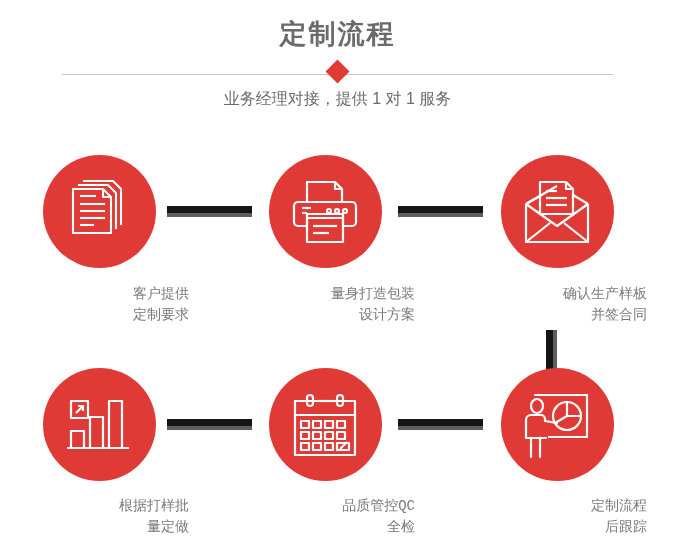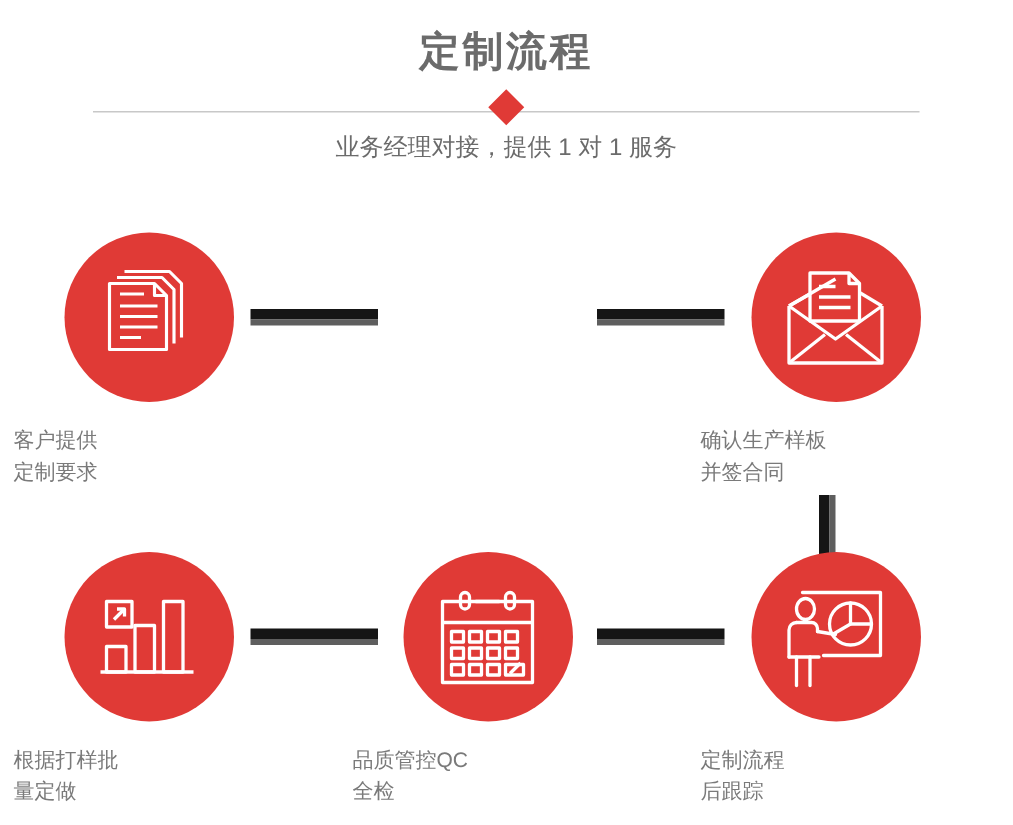--- a/index.html
+++ b/index.html
@@ -83,21 +83,21 @@
     top: 0;
     width: 675px;
     height: 550px;
   }
   .node {
     position: absolute;
     width: 180px;
     text-align: center;
   }
   .node-r1 { top: 155px; }
-  .node-r2 { top: 368px; }
+  .node-r2 { top: 368px; font-family: Liberation Mono, monospace; }
   .node-c1 { left: 9px; }
   .node-c2 { left: 235px; }
   .node-c3 { left: 467px; }
 
   .circle {
     width: 113px;
     height: 113px;
     border-radius: 50%;
     background: #e03a36;
     margin: 0 auto;
@@ -109,21 +109,21 @@
     top: 50%;
     transform: translate(-50%, -50%);
     display: block;
   }
   .node-label {
     margin-top: 15px;
     font-size: 14px;
     line-height: 21px;
     color: #7a7a7a;
     white-space: pre-line;
-    text-align: left;
+    text-align: right;
   }
 
   
   .conn-h {
     position: absolute;
     width: 85px;
     height: 11px;
   }
   .conn-h .bar-dark {
     position: absolute;
@@ -224,20 +224,45 @@
             <line x1="16" y1="34" x2="41" y2="34"></line>
             <line x1="16" y1="41" x2="41" y2="41"></line>
             <line x1="16" y1="48" x2="30" y2="48"></line>
           </g>
         </svg>
       </div>
       <div class="node-label">客户提供
 定制要求</div>
     </div>
 
+    <div class="node node-r1 node-c2">
+      <div class="circle">
+        <svg width="72" height="68" viewBox="0 0 72 68">
+          <g fill="none" stroke="#ffffff" stroke-width="2.2" stroke-linejoin="round">
+            <path d="M18 4 h28 l7 7 v13 h-35 z"></path>
+            <path d="M46 4 v7 h7"></path>
+            <path d="M9 24 h54 a4 4 0 0 1 4 4 v16 a4 4 0 0 1 -4 4 h-9 v-12 h-36 v12 h-9 a4 4 0 0 1 -4 -4 v-16 a4 4 0 0 1 4 -4 z"></path>
+            <path d="M18 40 h36 v24 h-36 z"></path>
+          </g>
+          <g stroke="#ffffff" stroke-width="2.2" stroke-linecap="butt">
+            <line x1="13" y1="30" x2="22" y2="30"></line>
+            <line x1="13" y1="35" x2="18" y2="35"></line>
+            <line x1="24" y1="48" x2="48" y2="48"></line>
+            <line x1="24" y1="55" x2="40" y2="55"></line>
+          </g>
+          <g fill="none" stroke="#ffffff" stroke-width="2.2">
+            <circle cx="40" cy="33" r="2"></circle>
+            <circle cx="48" cy="33" r="2"></circle>
+            <circle cx="56" cy="33" r="2"></circle>
+          </g>
+        </svg>
+      </div>
+      <div class="node-label">量身打造包装
+设计方案</div>
+    </div>
 
     <div class="node node-r1 node-c3">
       <div class="circle">
         <svg width="72" height="64" viewBox="0 0 72 64">
           <g fill="none" stroke="#ffffff" stroke-width="2.2" stroke-linejoin="round">
             <path d="M19 2 h26 l7 7 v25 h-33 z"></path>
             <path d="M45 2 v7 h7"></path>
             <path d="M5 24 l31 -18 v0"></path>
             <path d="M5 24 v38 h62 v-38"></path>
             <path d="M5 24 l14 -8"></path>

